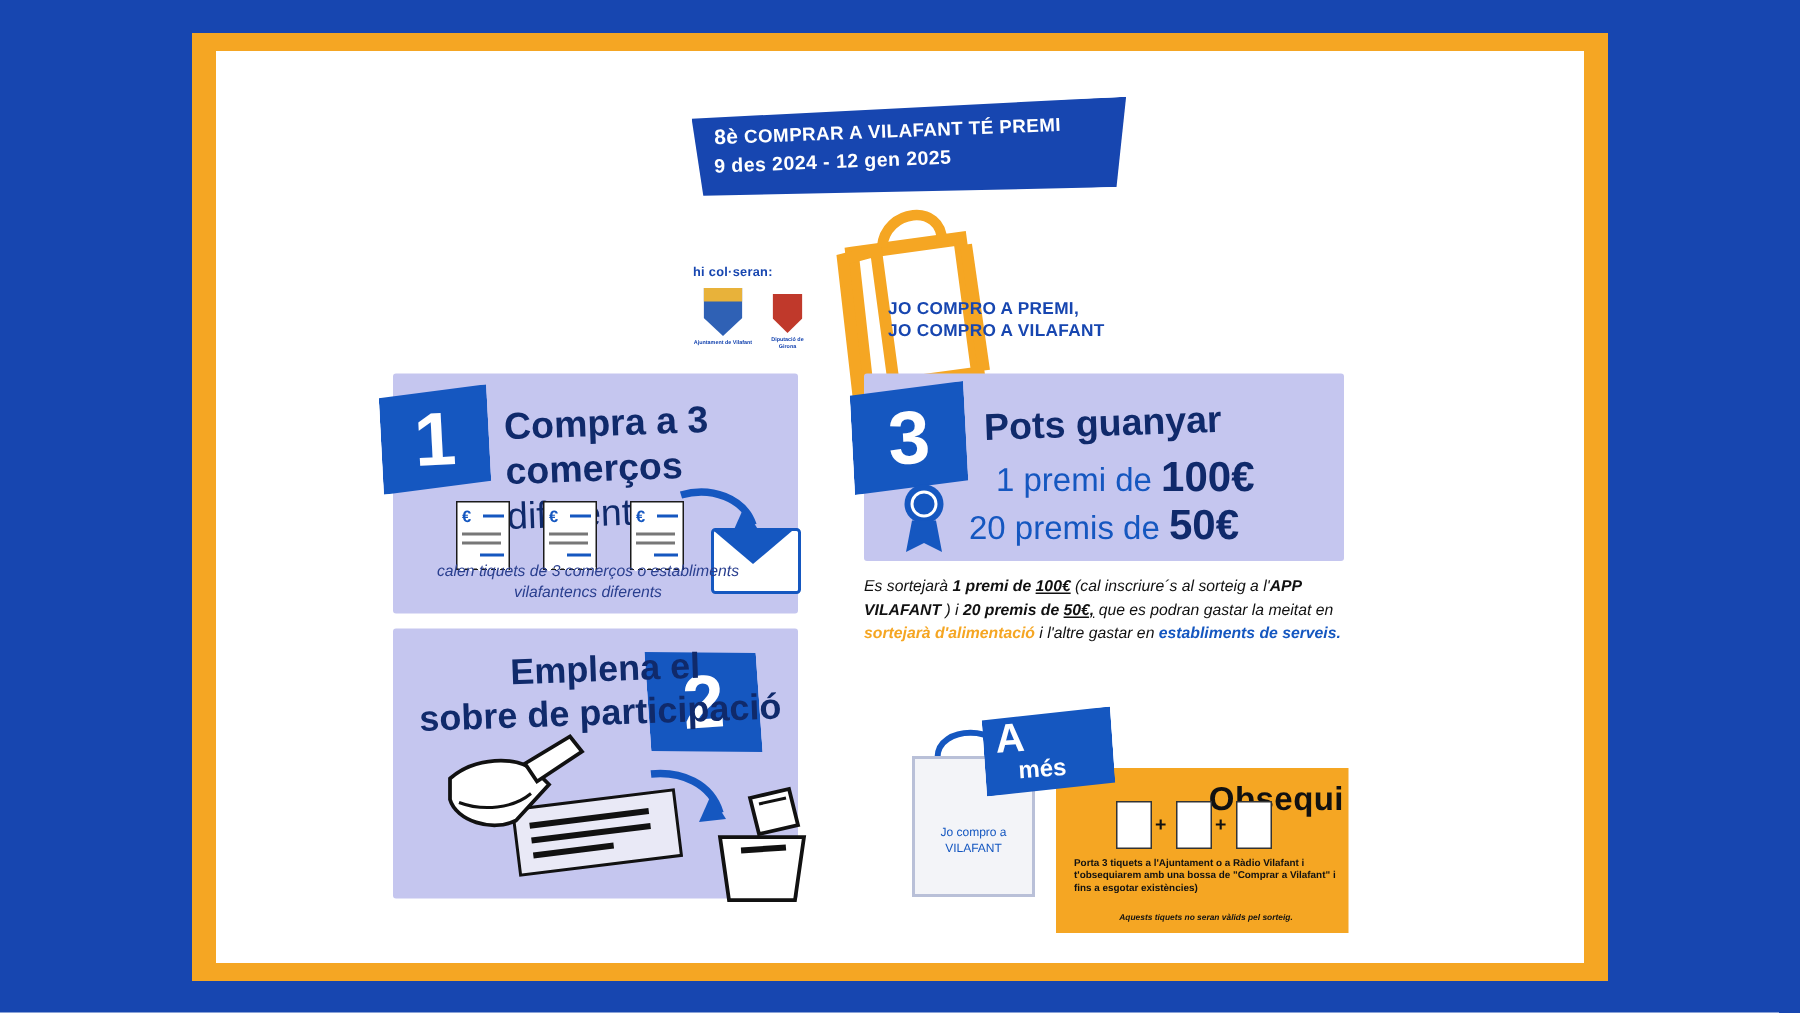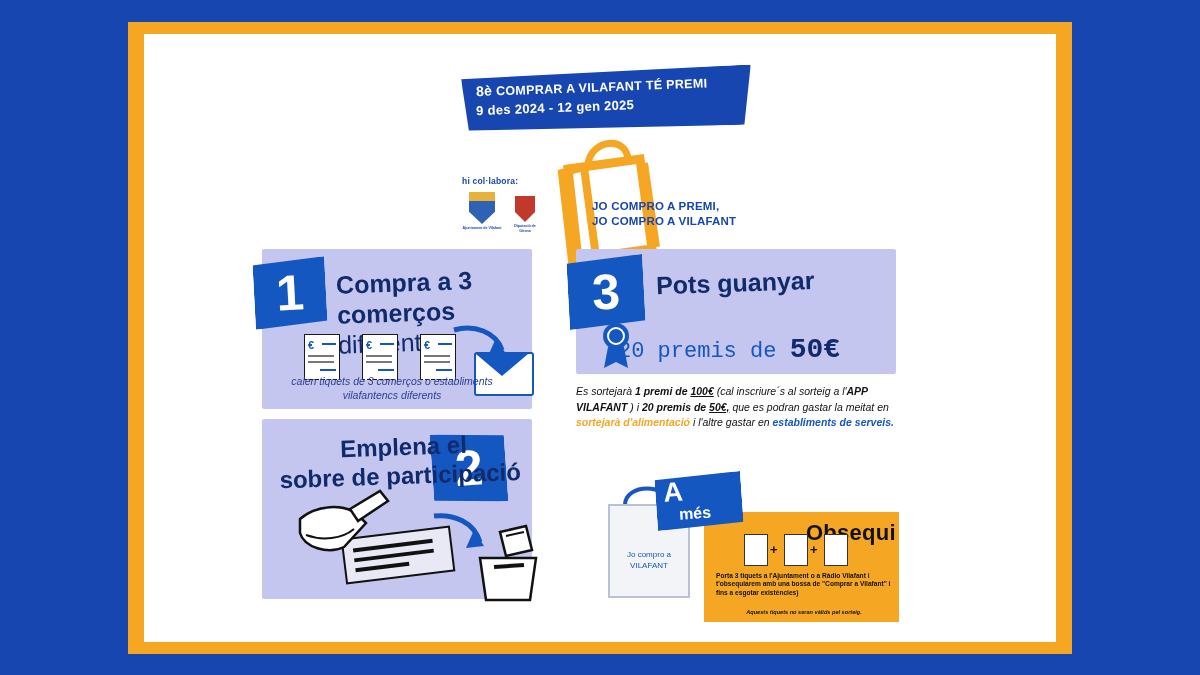--- a/index.html
+++ b/index.html
@@ -153,21 +153,21 @@
 
   
   .hand{position:absolute;left:148px;top:455px;width:180px;height:100px;}
   .urn{position:absolute;left:330px;top:490px;width:64px;height:70px;}
 
   
   .prize-line{
     position:absolute;color:#1557c0;font-weight:normal;white-space:nowrap;
   }
   #pl1{left:520px;top:268px;font-size:22px;}
-  #pl2{left:474px;top:300px;font-size:22px;font-family:Liberation Mono, monospace;}
+  #pl2{left:502px;top:300px;font-size:22px;}
   .prize-line b{font-weight:bold;font-size:28px;color:#102a6b;}
   .rosette{position:absolute;left:452px;top:286px;width:40px;height:48px;}
 
   .p3-text{
     position:absolute;left:432px;top:350px;width:330px;
     color:#111;font-size:10.5px;line-height:15.5px;font-style:italic;
   }
   .p3-text b{font-style:italic;}
   .p3-text .u{text-decoration:underline;}
   .p3-text .or{color:#f5a623;font-weight:bold;}
@@ -230,21 +230,21 @@
           <path d="M18 44 L40 38 L52 128 L28 132 Z" fill="none" stroke="#f5a623" stroke-width="8"></path>
           <path d="M44 36 C46 10, 84 6, 84 32" fill="none" stroke="#f5a623" stroke-width="7"></path>
           <path d="M100 34 L112 118" fill="none" stroke="#f5a623" stroke-width="8"></path>
         </svg>
       </div>
       <div class="slogan">
         <div>JO COMPRO A PREMI,</div>
         <div>JO COMPRO A VILAFANT</div>
       </div>
 
-      <div class="collab-label">hi col·labora:</div>
+      <div class="collab-label">hi col·seran:</div>
       <div class="crest" style="left:318px;top:158px;width:40px;">
         <div class="shield">
             <div class="cap"></div>
           </div>
         <div class="cname">Ajuntament de Vilafant</div>
       </div>
       <div class="crest" style="left:364px;top:162px;width:34px;">
         <div class="shield red"></div>
         <div class="cname">Diputació de Girona</div>
       </div>
@@ -331,20 +331,23 @@
       </div>
       <div class="h3-step">Pots guanyar</div>
 
       <div class="rosette">
         <svg width="40" height="50" viewBox="0 0 40 50">
           <circle cx="20" cy="16" r="13" fill="#1557c0"></circle>
           <circle cx="20" cy="16" r="8" fill="none" stroke="#fff" stroke-width="2"></circle>
           <path d="M12 27 L8 48 L20 42 L32 48 L28 27 Z" fill="#1557c0"></path>
         </svg>
       </div>
+      <div class="prize-line" id="pl1">
+        <span>1 premi de </span><b>100€</b>
+      </div>
       <div class="prize-line" id="pl2">
         <span>20 premis de </span><b>50€</b>
       </div>
 
       <div class="p3-text">
         <span>Es sortejarà </span><b>1 premi de </b><b class="u">100€</b><span> (cal inscriure´s al sorteig a l'</span><b>APP VILAFANT</b><span> ) i </span><b>20 premis de </b><b class="u">50€,</b><span> que es podran gastar la meitat en </span><span class="or">sortejarà d'alimentació</span><span> i l'altre gastar en </span><span class="bl">establiments de serveis.</span>
       </div>
 
       <div class="tote">
         <svg width="100" height="130" viewBox="0 0 100 130">

